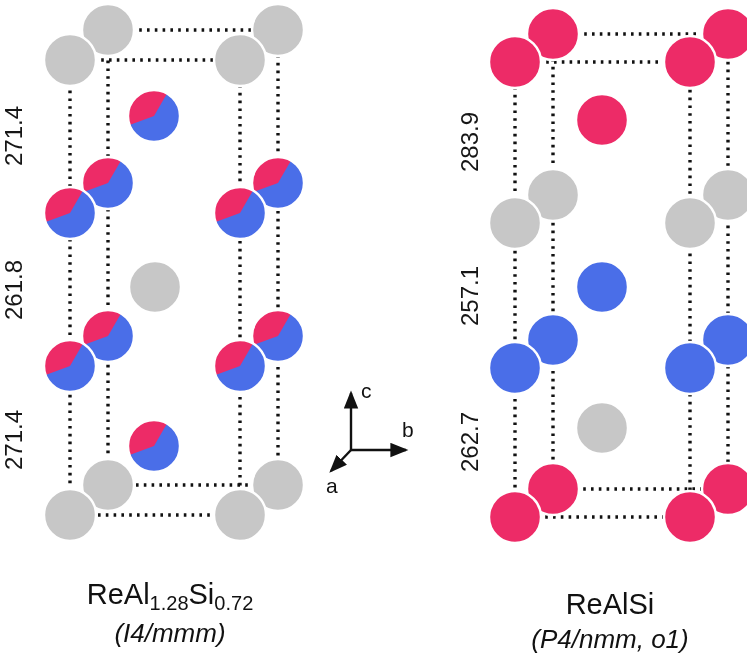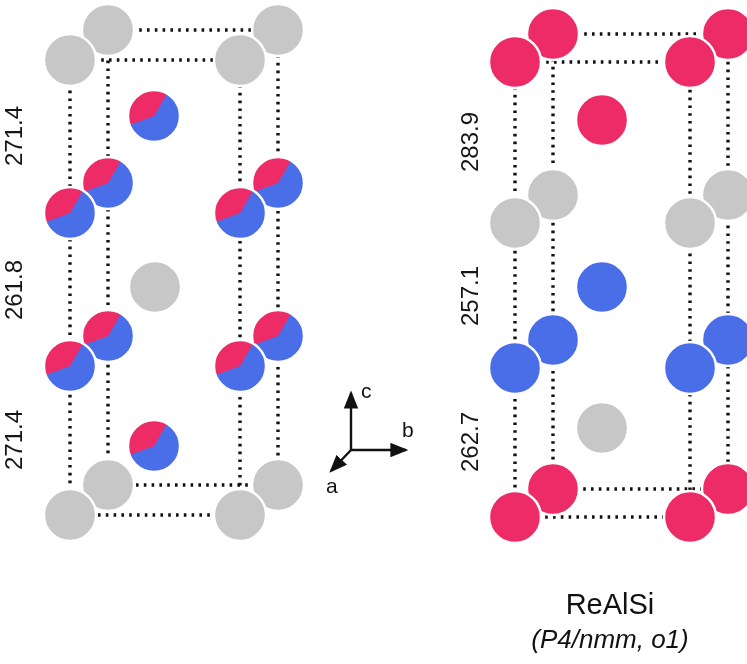--- a/index.html
+++ b/index.html
@@ -149,19 +149,25 @@
     <g class="axis">
       <line x1="351" y1="450" x2="351" y2="393" marker-end="url(#arr)"></line>
       <line x1="351" y1="450" x2="406" y2="450" marker-end="url(#arr)"></line>
       <line x1="351" y1="450" x2="331" y2="471" marker-end="url(#arr)"></line>
       <text class="axlbl" x="361" y="398">c</text>
       <text class="axlbl" x="402" y="437">b</text>
       <text class="axlbl" x="326" y="493">a</text>
     </g>
   </svg>
 
+  <div class="caption" style="left:10px;top:578px;width:320px;">
+    <div class="formula">
+      <span>ReAl</span><span class="sub">1.28</span><span>Si</span><span class="sub">0.72</span>
+    </div>
+    <div class="sg">(I4/mmm)</div>
+  </div>
 
   <div class="caption" style="left:460px;top:588px;width:300px;">
     <div class="formula">ReAlSi</div>
     <div class="sg">(P4/nmm, o1)</div>
   </div>
 
 </div>
 
 </body></html>

